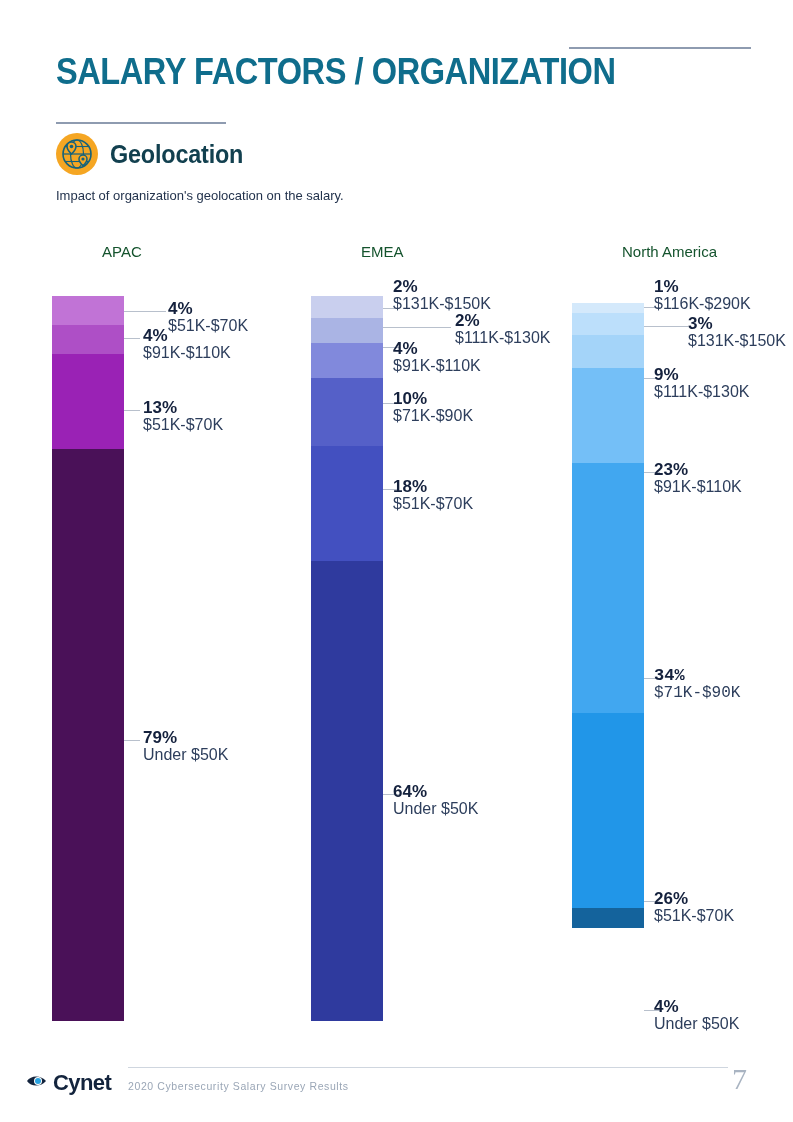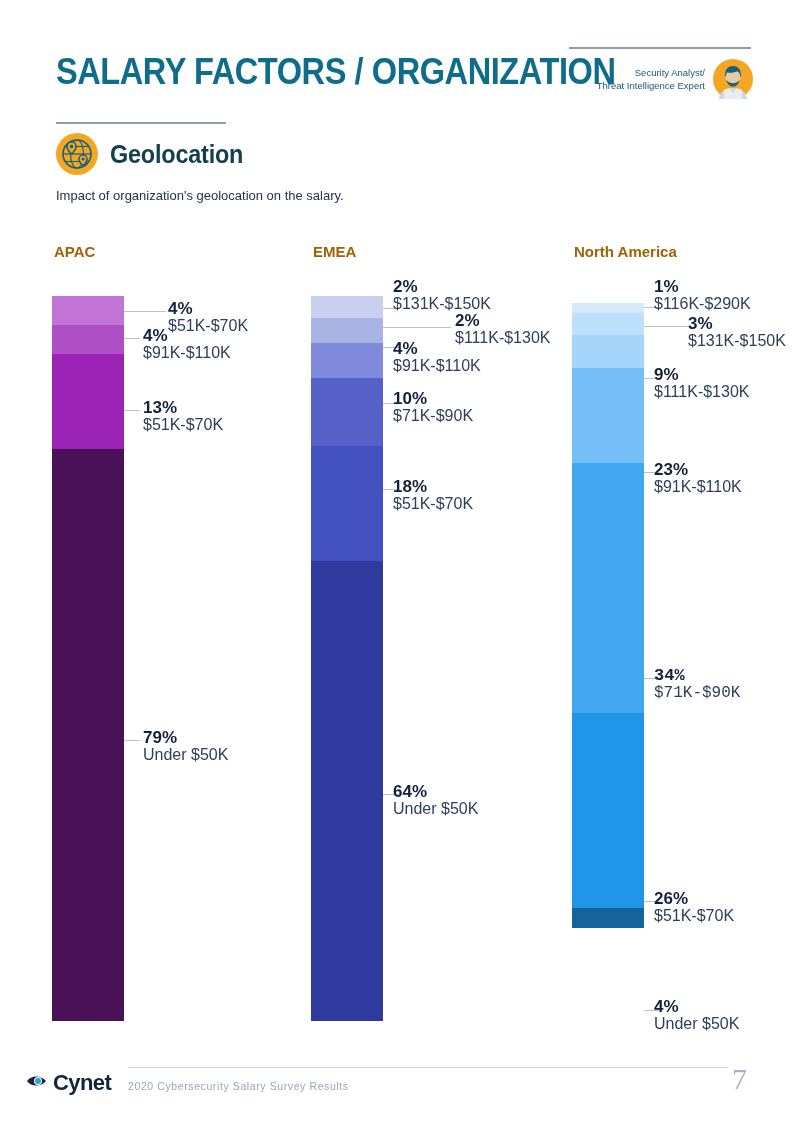--- a/index.html
+++ b/index.html
@@ -46,21 +46,21 @@
     font-size:26px;font-weight:bold;color:#12404f;letter-spacing:-0.2px;
     transform:scaleX(0.9);transform-origin:left center;white-space:nowrap;
   }
   .subtitle{
     position:absolute;left:56px;top:188px;font-size:13px;color:#23334d;
   }
 
   
   .chart{position:absolute;}
   .chart-label{
-    position:absolute;font-size:15px;font-weight:bold;color:#a16207;white-space:nowrap;
+    position:absolute;font-size:15px;font-weight:normal;color:#14532d;white-space:nowrap;margin-left:48px;
   }
   .bar{position:absolute;width:72px;}
   .seg{width:100%;}
 
   
   .callout{position:absolute;white-space:nowrap;}
   .callout .pct{font-size:17px;font-weight:bold;color:#14213d;line-height:18px;}
   .callout .rng{font-size:16px;color:#2d3e5c;line-height:14px;margin-top:1px;}
   .leader{position:absolute;height:1px;background:#b8c0cc;}
 
@@ -83,36 +83,20 @@
 </style>
 </head>
 <body>
 
 <div class="page">
 
   <div class="title">SALARY FACTORS / ORGANIZATION</div>
 
   <div class="persona">
     <div class="persona-rule"></div>
-    <div class="persona-row">
-      <div class="persona-text">
-        <div>Security Analyst/</div>
-        <div>Threat Intelligence Expert</div>
-      </div>
-      <span class="avatar">
-        <svg viewBox="0 0 40 40" width="40" height="40">
-          <circle cx="20" cy="20" r="20" fill="#F5A623"></circle>
-          <path d="M6 40c0-7 6.5-11 14-11s14 4 14 11z" fill="#cfd8de"></path>
-          <path d="M11 31l5-2 4 5 4-5 5 2v9H11z" fill="#e7edf1"></path>
-          <ellipse cx="20" cy="17" rx="8" ry="9" fill="#e6c9a8"></ellipse>
-          <path d="M12 16c0-6 3.6-9 8-9s8 3 8 9c0 1-.4 2-.8 2.4.3-4-1.6-5.6-3.2-6.2-2 1.4-6.4 1.8-10 1.2-.8 1.4-1.2 3-1.2 4.6-.5-.5-.8-1.3-.8-2z" fill="#15627c"></path>
-          <path d="M13.5 21c.6 4 3.3 6.6 6.5 6.6S25.9 25 26.5 21c-1.6 2.4-4 3.2-6.5 3.2S15.1 23.4 13.5 21z" fill="#15627c"></path>
-        </svg>
-      </span>
-    </div>
   </div>
 
   <div class="divider-small"></div>
   <div class="section">
     <span class="section-icon">
       <svg viewBox="0 0 42 42" width="42" height="42">
         <circle cx="21" cy="21" r="21" fill="#F5A623"></circle>
         <circle cx="21" cy="21" r="14" fill="none" stroke="#15627c" stroke-width="1.6"></circle>
         <ellipse cx="21" cy="21" rx="6.5" ry="14" fill="none" stroke="#15627c" stroke-width="1.2"></ellipse>
         <line x1="7" y1="21" x2="35" y2="21" stroke="#15627c" stroke-width="1.2"></line>

